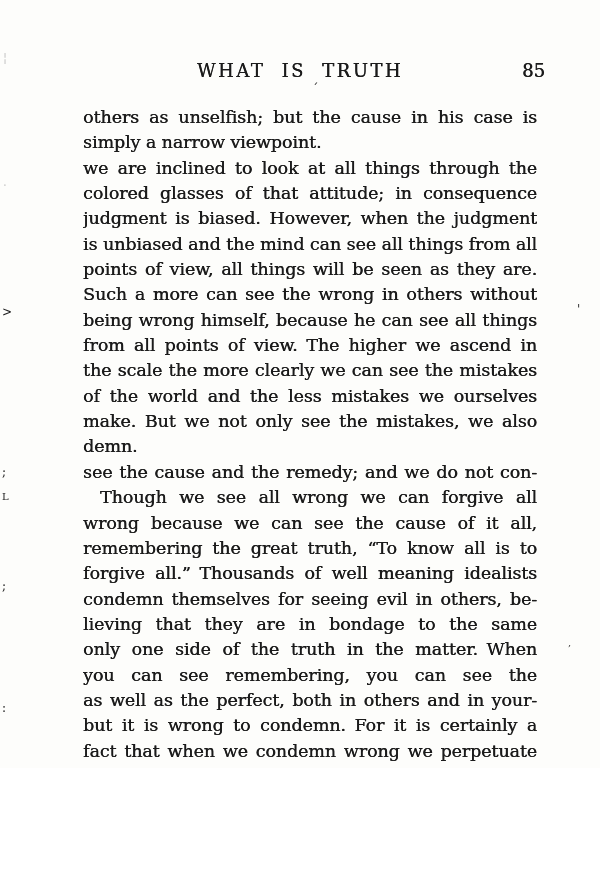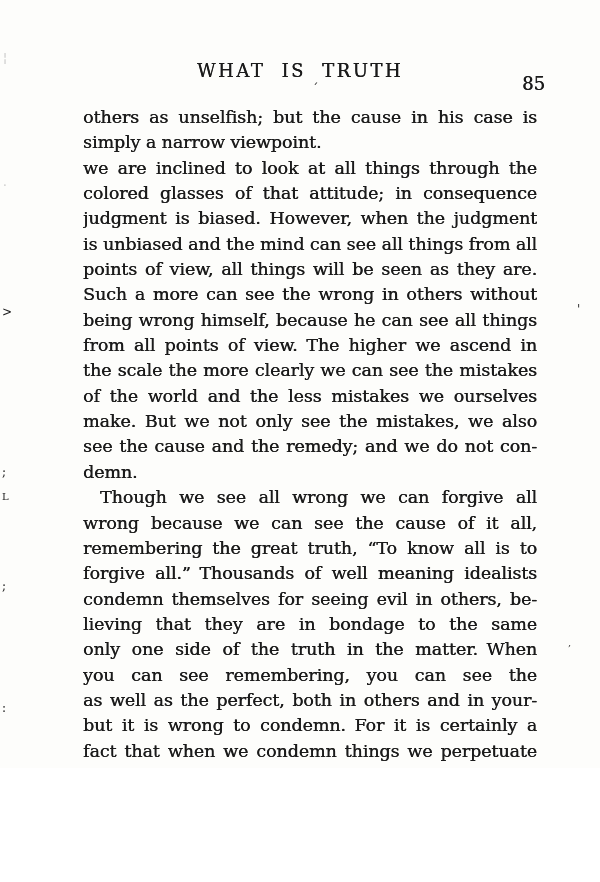--- a/index.html
+++ b/index.html
@@ -24,21 +24,21 @@
     text-align: center;
     font-size: 18px;
     letter-spacing: 2.5px;
     word-spacing: 8px;
     line-height: 25px;
     text-shadow: 0.35px 0.2px 0 currentColor;
     white-space: nowrap;
   }
   .page-number {
     position: absolute;
-    top: 71px;
+    top: 58px;
     right: 55px;
     font-size: 18px;
     line-height: 25px;
     text-shadow: 0.35px 0.2px 0 currentColor;
   }
   .page-body {
     position: absolute;
     top: 105px;
     left: 63px;
     width: 474px;
@@ -91,33 +91,33 @@
       <div class="line">colored glasses of that attitude; in consequence our</div>
       <div class="line">judgment is biased. However, when the judgment</div>
       <div class="line">is unbiased and the mind can see all things from all</div>
       <div class="line">points of view, all things will be seen as they are.</div>
       <div class="line">Such a more can see the wrong in others without</div>
       <div class="line">being wrong himself, because he can see all things</div>
       <div class="line">from all points of view. The higher we ascend in</div>
       <div class="line">the scale the more clearly we can see the mistakes</div>
       <div class="line">of the world and the less mistakes we ourselves will</div>
       <div class="line">make. But we not only see the mistakes, we also</div>
+      <div class="line short">demn.</div>
       <div class="line">see the cause and the remedy; and we do not con-</div>
-      <div class="line short">demn.</div>
       <div class="line indent">Though we see all wrong we can forgive all</div>
       <div class="line">wrong because we can see the cause of it all,</div>
       <div class="line">remembering the great truth, “To know all is to</div>
       <div class="line">forgive all.” Thousands of well meaning idealists</div>
       <div class="line">condemn themselves for seeing evil in others, be-</div>
       <div class="line">lieving that they are in bondage to the same wrongs,</div>
       <div class="line">only one side of the truth in the matter. When</div>
       <div class="line">you can see remembering, you can see the imperfect</div>
       <div class="line">as well as the perfect, both in others and in your-</div>
       <div class="line">but it is wrong to condemn. For it is certainly a</div>
-      <div class="line">fact that when we condemn things we perpetuate</div>
+      <div class="line">fact that when we condemn wrong we perpetuate</div>
     </div>
 <span class="artifact" style="left: 3px; top: 52px; font-size: 12px; color: rgb(196, 196, 196);">¦</span>
     <span class="artifact" style="left: 3px; top: 180px; font-size: 12px; color: rgb(204, 204, 204);">·</span>
     <span class="artifact" style="left: 312px; top: 82px; font-size: 13px; color: rgb(42, 42, 42);">´</span>
     <span class="artifact" style="left: 2px; top: 306px; font-size: 12px; color: rgb(26, 26, 26);">&gt;</span>
     <span class="artifact" style="left: 577px; top: 304px; font-size: 12px; color: rgb(42, 42, 42);">'</span>
     <span class="artifact" style="left: 2px; top: 466px; font-size: 12px; color: rgb(26, 26, 26);">;</span>
     <span class="artifact" style="left: 2px; top: 492px; font-size: 10px; color: rgb(26, 26, 26);">L</span>
     <span class="artifact" style="left: 2px; top: 580px; font-size: 12px; color: rgb(26, 26, 26);">;</span>
     <span class="artifact" style="left: 568px; top: 638px; font-size: 10px; color: rgb(51, 51, 51);">,</span>

